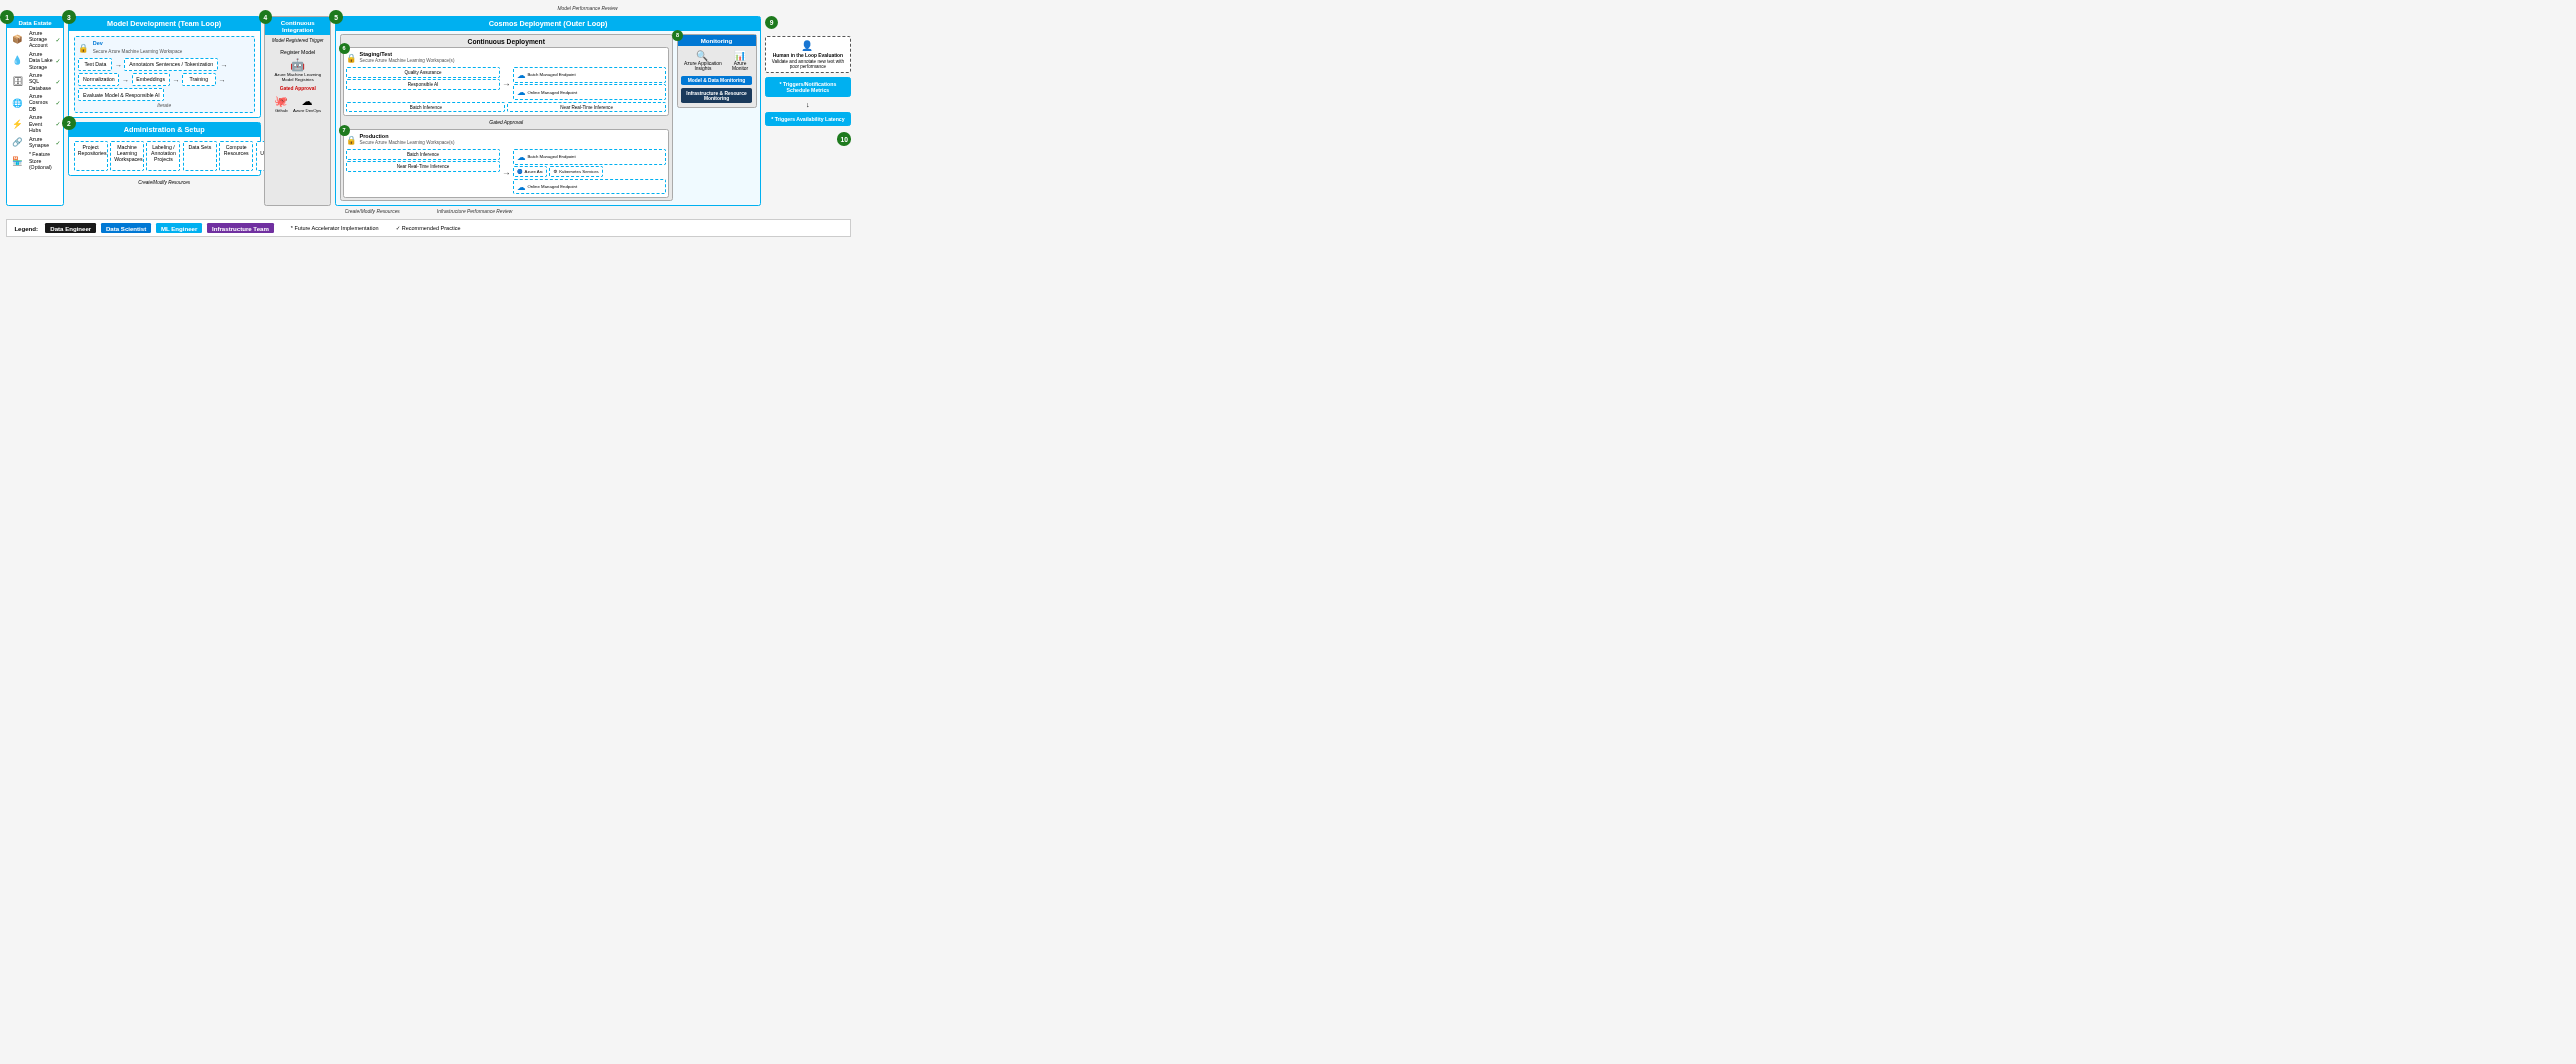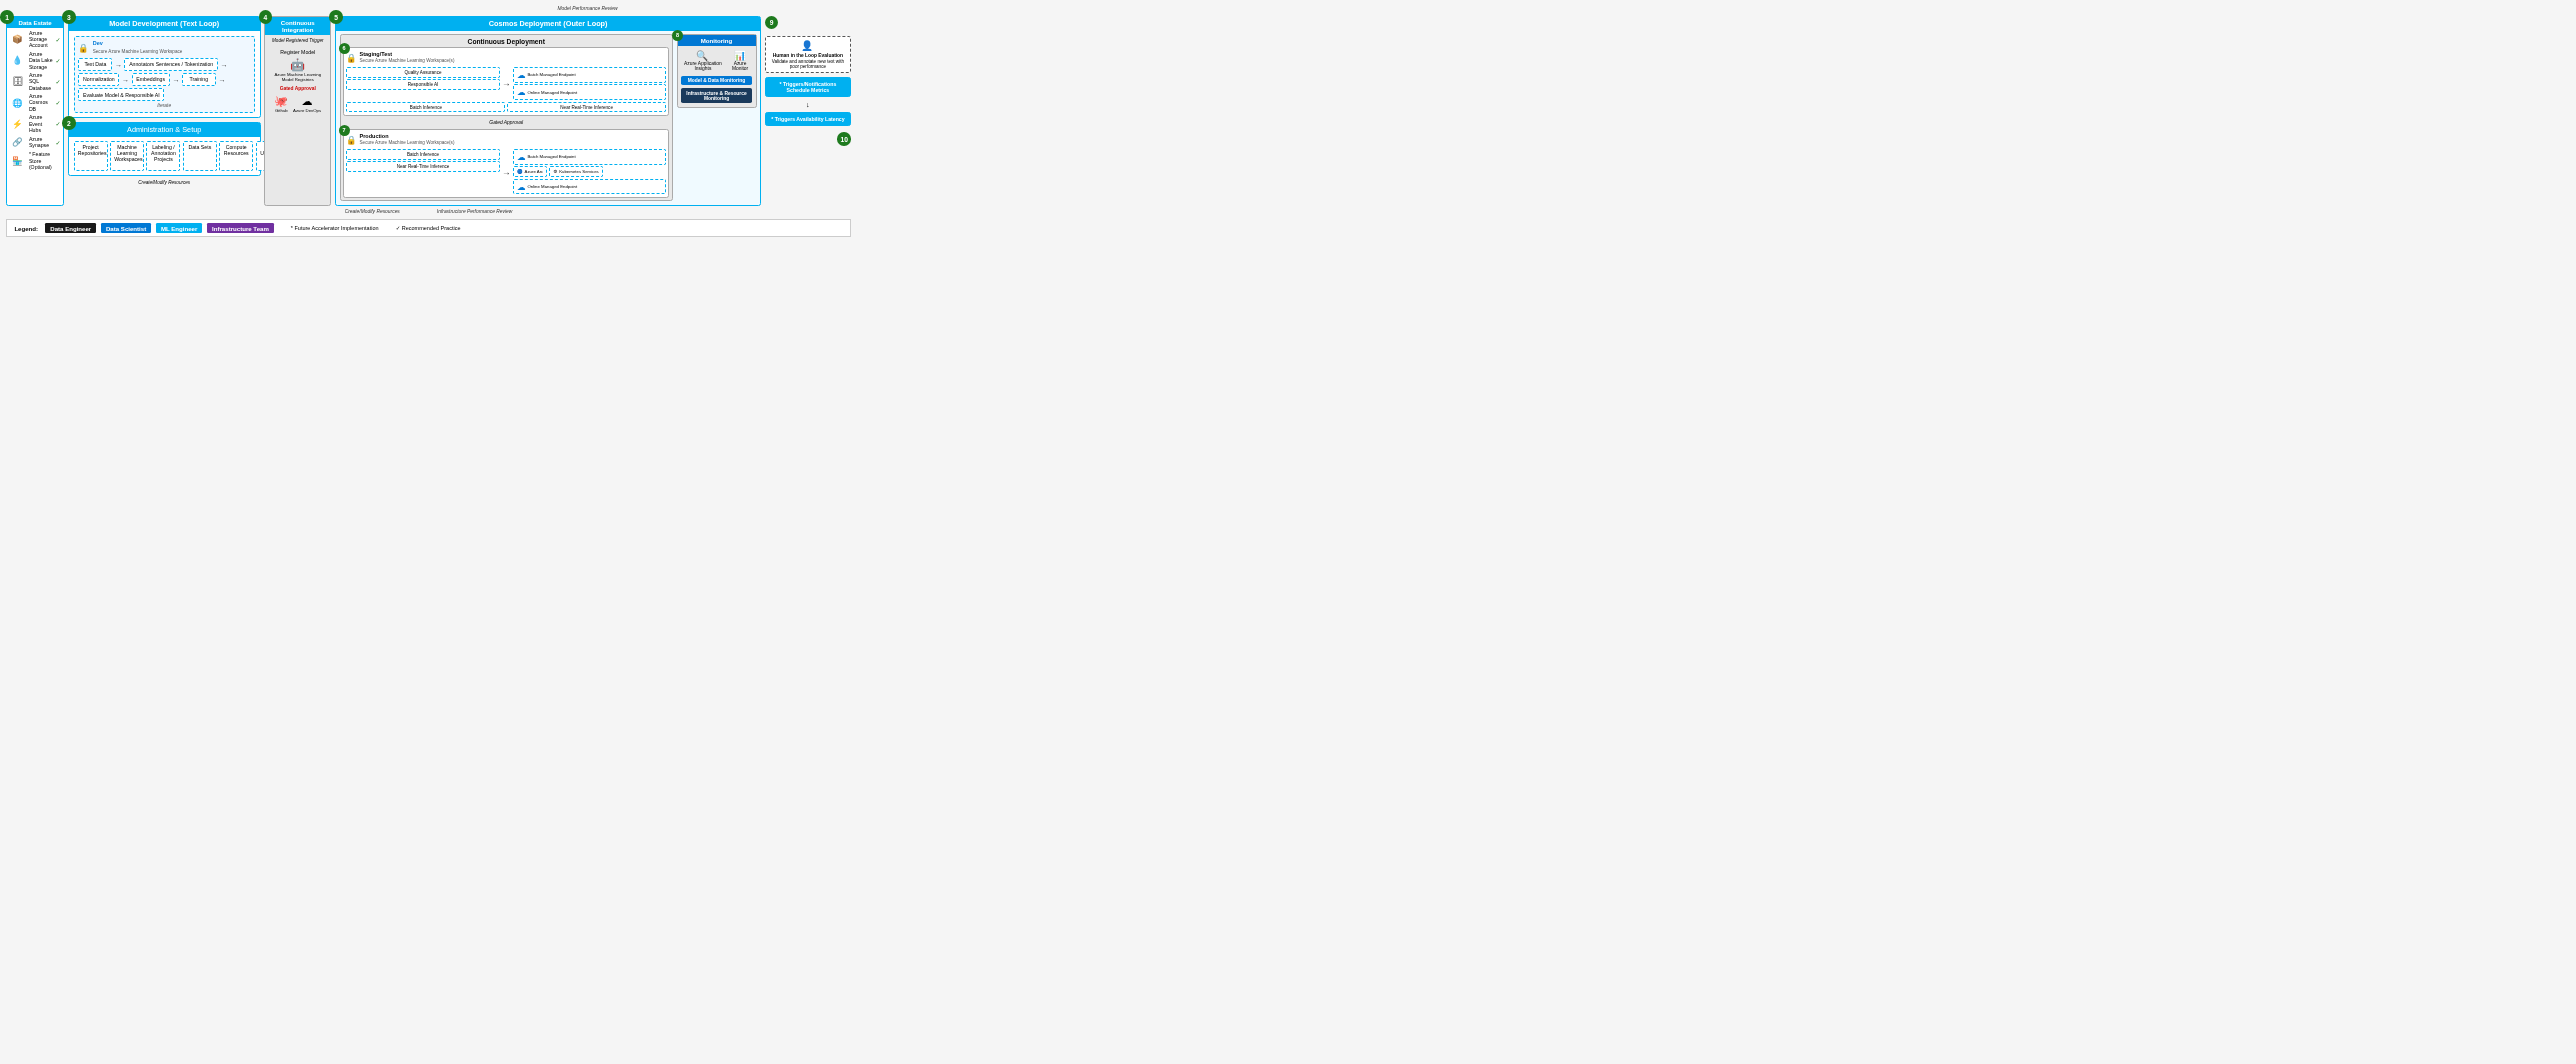--- a/index.html
+++ b/index.html
@@ -151,21 +151,21 @@
     .admin-panel {
       border: 1.2px solid #00b0f0;
       border-radius: 2.4px;
       background: #fff;
       position: relative;
     }
     .admin-header {
       background: #00b0f0;
       color: #fff;
       font-size: 7.3px;
-      font-weight: normal;
+      font-weight: bold;
       padding: 2.4px 6.1px;
       text-align: center;
     }
     .admin-body {
       padding: 3.7px 4.9px;
       display: flex;
       gap: 2.4px;
     }
     .admin-item {
       border: 0.9px dashed #00b0f0;
@@ -515,21 +515,21 @@
           <div class="de-icon">🏪</div>
           <div class="de-text">* Feature Store (Optional)</div>
         </div>
       </div>
     </div>
 
     <div class="middle-col">
 
       <div class="model-dev">
         <div class="num-circle">3</div>
-        <div class="model-dev-header">Model Development (Text Loop)</div>
+        <div class="model-dev-header">Model Development (Team Loop)</div>
         <div class="model-dev-body">
           <div class="dev-section">
             <div style="display:flex; align-items:center; gap:3.7px; margin-bottom:2.4px;">
               <span style="font-size:8.6px;">🔒</span>
               <div>
                 <div class="dev-section-title">Dev</div>
                 <div class="workspace-label">Secure Azure Machine Learning Workspace</div>
               </div>
             </div>
             <div class="pipeline-flow">

